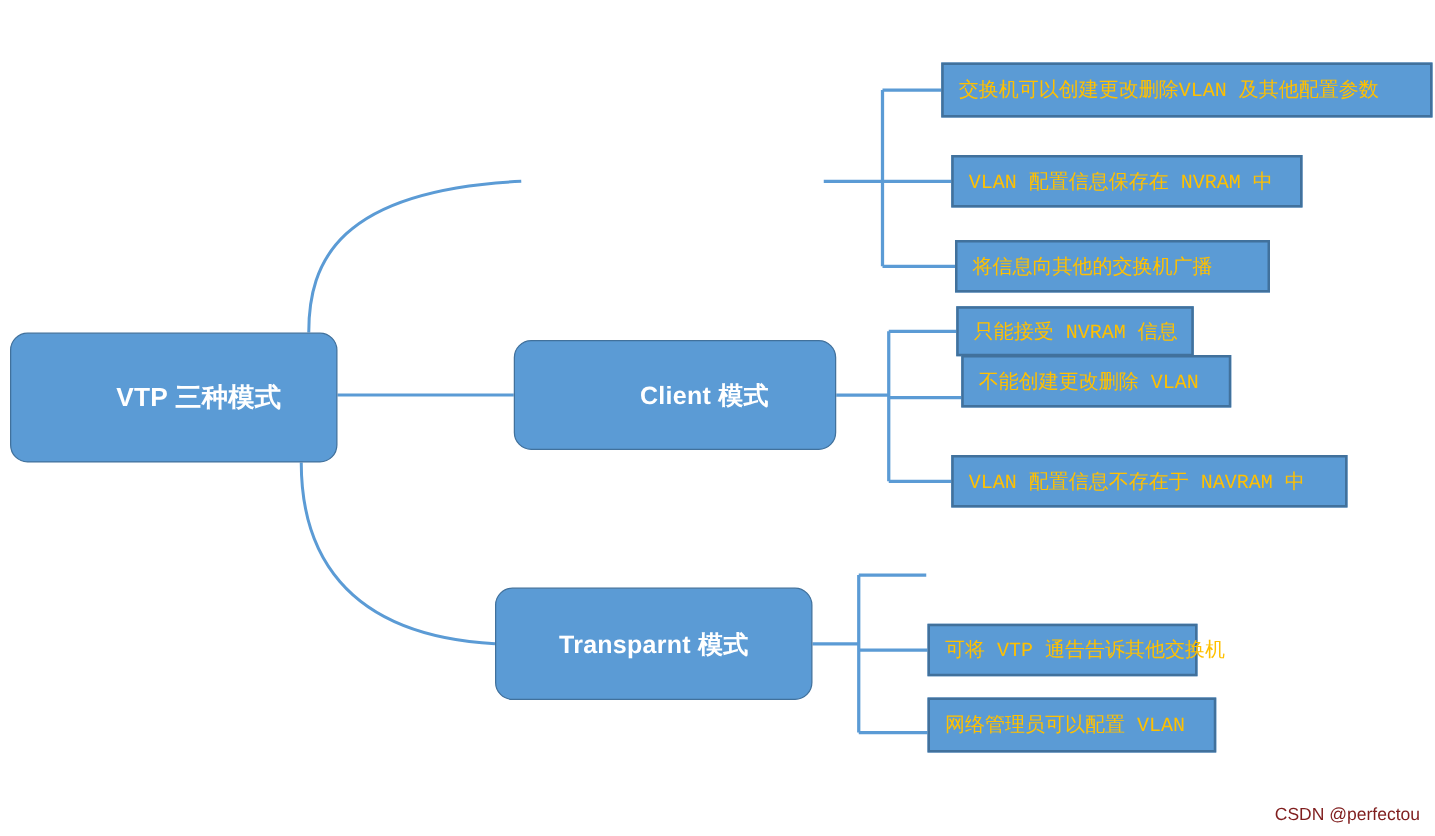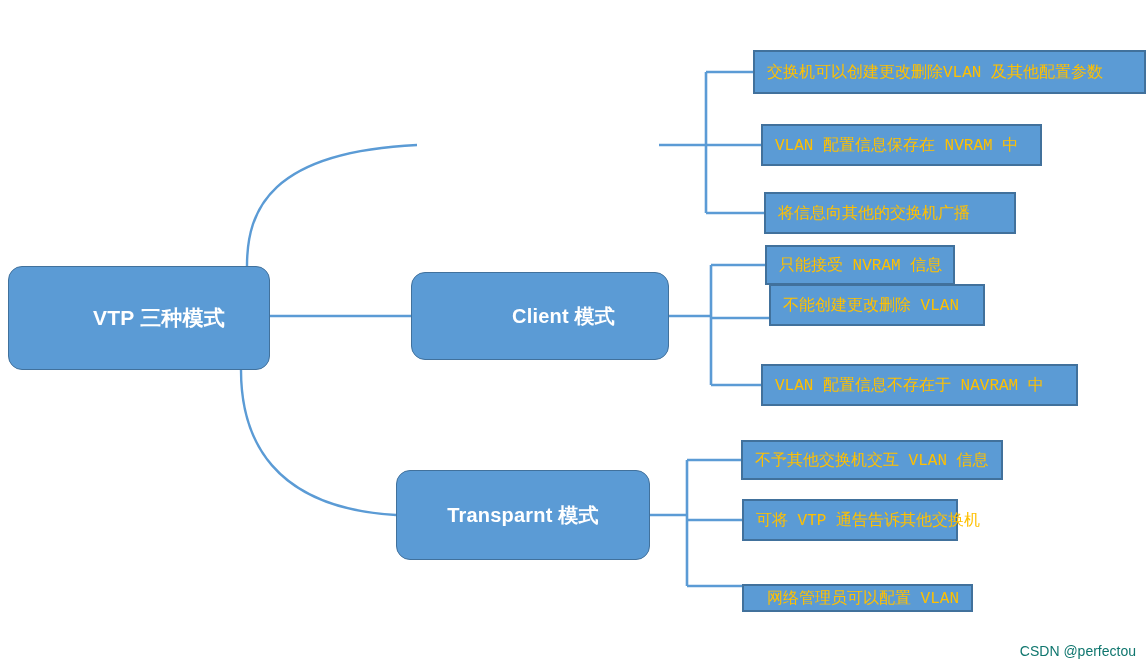--- a/index.html
+++ b/index.html
@@ -79,27 +79,27 @@
   .leaf-s1 { left: 753px; top: 50px;  width: 393px; height: 44px; }
   .leaf-s2 { left: 761px; top: 124px; width: 281px; height: 42px; }
   .leaf-s3 { left: 764px; top: 192px; width: 252px; height: 42px; }
   
   .leaf-c1 { left: 765px; top: 245px; width: 190px; height: 40px; }
   .leaf-c2 { left: 769px; top: 284px; width: 216px; height: 42px; }
   .leaf-c3 { left: 761px; top: 364px; width: 317px; height: 42px; }
   
   .leaf-t1 { left: 741px; top: 440px; width: 262px; height: 40px; }
   .leaf-t2 { left: 742px; top: 499px; width: 216px; height: 42px; }
-  .leaf-t3 { left: 742px; top: 584px; width: 231px; height: 28px; justify-content: flex-end; }
+  .leaf-t3 { left: 742px; top: 558px; width: 231px; height: 44px; }
 
   .watermark {
     position: absolute;
     right: 12px;
     bottom: 10px;
-    color: #0f766e;
+    color: #7f1d1d;
     font-size: 14px;
     z-index: 4;
   }
 </style>
 </head>
 <body>
 
 <div id="canvas">
 
   <svg id="connectors" viewBox="0 0 1148 669" xmlns="http://www.w3.org/2000/svg">
@@ -160,23 +160,20 @@
     <span>不能创建更改删除 VLAN</span>
   </div>
   <div class="leaf leaf-c3">
     <span>VLAN 配置信息不存在于 NAVRAM 中</span>
   </div>
 
   <div class="node node-transparent">
     <span>Transparnt 模式</span>
   </div>
 
-  <div class="leaf leaf-t1">
-    <span>不予其他交换机交互 VLAN 信息</span>
-  </div>
   <div class="leaf leaf-t2">
     <span>可将 VTP 通告告诉其他交换机</span>
   </div>
   <div class="leaf leaf-t3">
     <span>网络管理员可以配置 VLAN</span>
   </div>
 
   <div class="watermark">CSDN @perfectou</div>
 
 </div>

